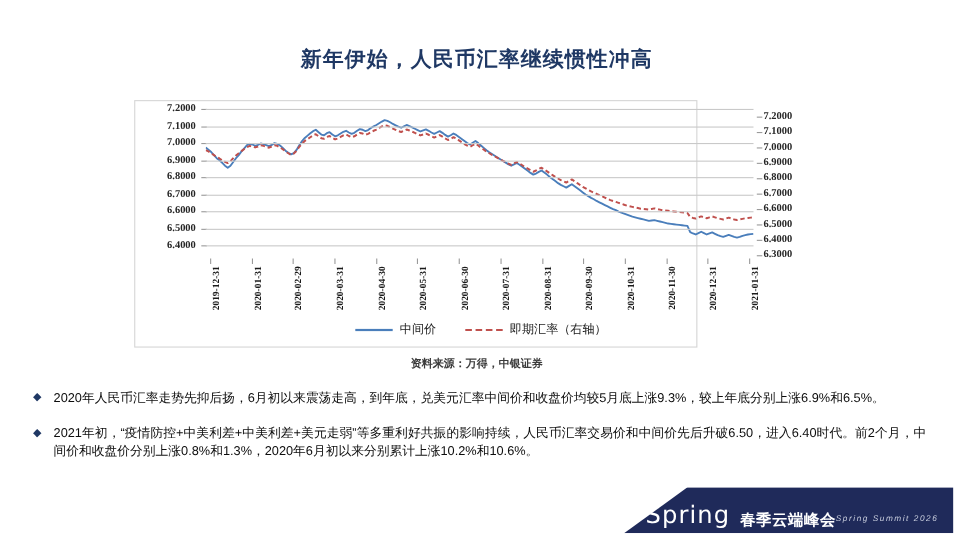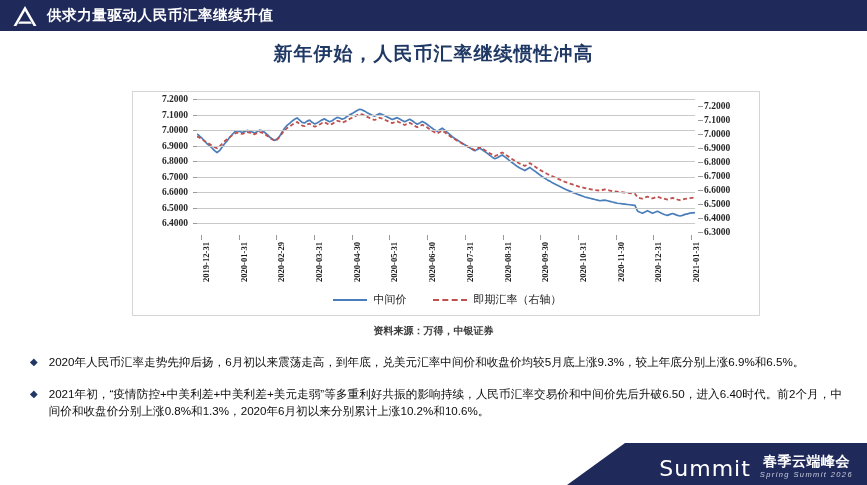--- a/index.html
+++ b/index.html
@@ -26,21 +26,21 @@
   }
 
   
   .chart-title{
     position:absolute;left:0;top:41px;width:867px;text-align:center;
     color:#1f3864;font-size:19px;font-weight:bold;letter-spacing:1px;
   }
 
   
   .chart-box{
-    position:absolute;left:132px;top:91px;width:628px;height:225px;
+    position:absolute;left:122px;top:91px;width:512px;height:225px;
     background:#ffffff;border:1px solid #d5d5d5;box-sizing:border-box;
   }
   .plot{
     position:absolute;left:64px;top:7px;width:498px;height:140px;
   }
   .gridline{
     position:absolute;left:0;width:100%;height:1px;background:#c9c9c9;
   }
   .axis-left,.axis-right{
     position:absolute;top:7px;height:140px;width:56px;
@@ -102,38 +102,29 @@
     background:#1f2a5a;
     clip-path:polygon(58px 0, 300px 0, 300px 42px, 0 42px);
   }
   .footer-inner{
     position:absolute;right:14px;bottom:5px;display:flex;align-items:flex-end;gap:9px;
   }
   .alpha-word{
     color:#ffffff;font-size:22px;letter-spacing:1px;line-height:1;
     font-family:"DejaVu Sans",sans-serif;
   }
-  .footer-cn{display:flex;flex-direction:column;align-items:center;}
+  .footer-cn{display:flex;flex-direction:row;align-items:center;}
   .footer-cn-main{color:#ffffff;font-size:14px;font-weight:bold;line-height:1.15;letter-spacing:.5px;}
   .footer-cn-sub{color:#c9cede;font-size:7.5px;font-style:italic;letter-spacing:1.4px;line-height:1.4;}
 </style>
 </head>
 <body>
 
 <div class="slide">
 
-  <div class="header">
-    <div class="logo-mark">
-      <svg width="26" height="22" viewBox="0 0 26 22" aria-hidden="true">
-        <path d="M13 1 L24.5 21 L21.6 21 L13 6.1 L4.4 21 L1.5 21 Z" fill="#ffffff"></path>
-        <path d="M7.6 16.4 L18.4 16.4 L19.8 18.7 L6.2 18.7 Z" fill="#ffffff"></path>
-      </svg>
-    </div>
-    <div class="header-title">供求力量驱动人民币汇率继续升值</div>
-  </div>
 
   <div class="chart-title">新年伊始，人民币汇率继续惯性冲高</div>
 
   <div class="chart-box">
     <div class="axis-left">
         <div class="tick" style="top: 0px;">7.2000</div>
         <div class="tickmark" style="top: 0px; right: -5px;"></div>
         <div class="tick" style="top: 15.5556px;">7.1000</div>
         <div class="tickmark" style="top: 15.5556px; right: -5px;"></div>
         <div class="tick" style="top: 31.1111px;">7.0000</div>
@@ -231,21 +222,21 @@
     </div>
     <div class="bullet">
       <span class="bullet-mark">◆</span>
       <span class="bullet-text">2021年初，“疫情防控+中美利差+中美利差+美元走弱”等多重利好共振的影响持续，人民币汇率交易价和中间价先后升破6.50，进入6.40时代。前2个月，中间价和收盘价分别上涨0.8%和1.3%，2020年6月初以来分别累计上涨10.2%和10.6%。</span>
     </div>
   </div>
 
   <div class="footer">
     <div class="footer-shape"></div>
     <div class="footer-inner">
-      <span class="alpha-word">Summit</span>
+      <span class="alpha-word">Spring</span>
       <span class="footer-cn">
         <span class="footer-cn-main">春季云端峰会</span>
         <span class="footer-cn-sub">Spring Summit 2026</span>
       </span>
     </div>
   </div>
 
 </div>
 
 </body></html>

